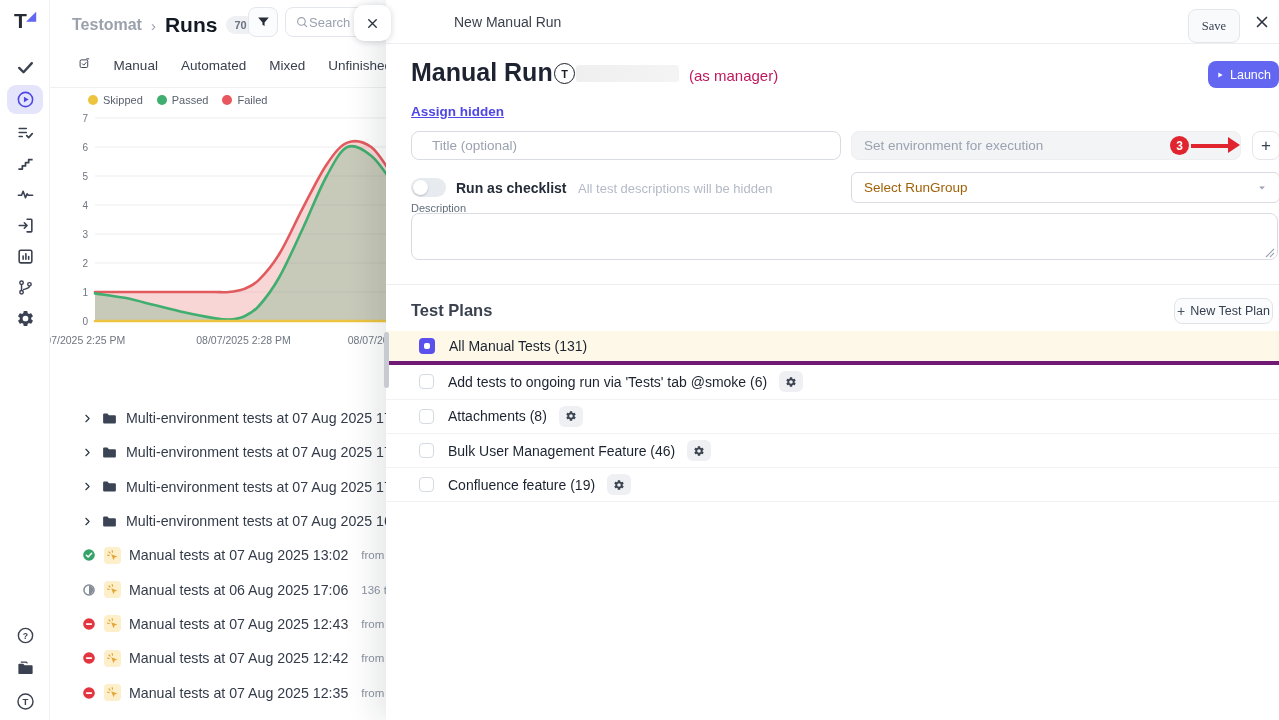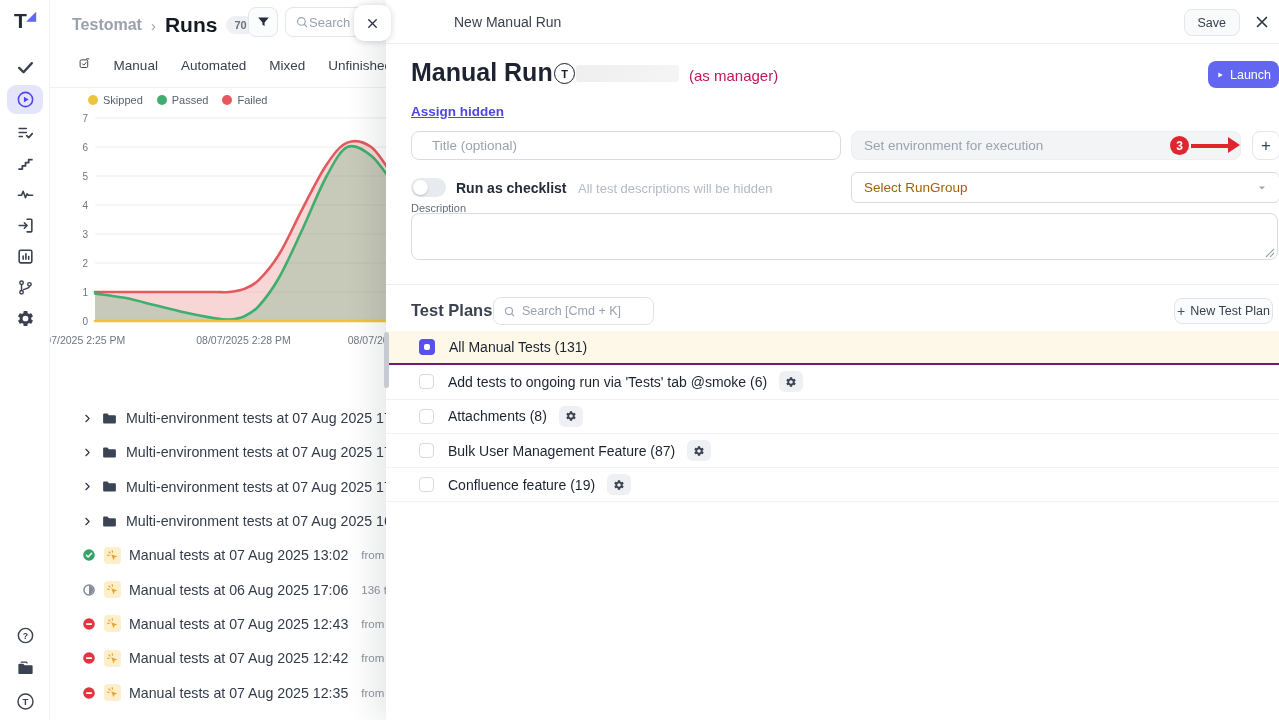--- a/index.html
+++ b/index.html
@@ -57,21 +57,21 @@
   .rmeta b { color:#2c3442; font-weight:700; }
 
   
   .search-clear { position:absolute; left:354px; top:5px; width:37px; height:36px; background:#fff; border-radius:10px; box-shadow:0 1px 6px rgba(15,23,42,.18); display:flex; align-items:center; justify-content:center; color:#2c3340; z-index:40; cursor:pointer; }
   .search-clear svg { width:15px; height:15px; }
 
   
   .drawer { position:absolute; left:386px; top:0; width:893px; height:720px; background:#fff; z-index:20; box-shadow:-12px 0 28px rgba(20,25,40,.10); overflow:hidden; }
   .drawer-header { position:absolute; left:0; top:0; width:100%; height:44px; border-bottom:1px solid #eceef1; }
   .drawer-title { position:absolute; left:24px; top:14px; font-size:14px; color:#3b424e;margin-left:44px; }
-  .save-btn { position:absolute; right:39px; top:9px; height:27px; padding:0 13px; border:1px solid #e3e6ea; border-radius:8px; background:#f9fafb; font-size:12.5px; color:#374151; display:flex; align-items:center; cursor:pointer; font-family:Liberation Sans, sans-serif; }
+  .save-btn { position:absolute; right:39px; top:9px; height:34px; padding:0 13px; border:1px solid #e3e6ea; border-radius:8px; background:#f9fafb; font-size:12.5px; color:#374151; display:flex; align-items:center; cursor:pointer; font-family:Liberation Serif, serif; }
   .drawer-close { position:absolute; right:8px; top:13px; width:18px; height:18px; color:#2c3340; cursor:pointer; }
 
   .run-heading { position:absolute; left:25px; top:58px; font-size:25px; font-weight:700; color:#1d2330;text-align:center; }
   .avatar { position:absolute; left:168px; top:63px; width:21px; height:21px; border:1.6px solid #1a1f29; border-radius:50%; display:flex; align-items:center; justify-content:center; font-size:11px; font-weight:800; color:#1a1f29; background:#fff; }
   .blur-name { position:absolute; left:190px; top:65px; width:103px; height:17px; background:linear-gradient(90deg,#efeff0,#f4f4f5); border-radius:3px; }
   .manager-note { position:absolute; left:303px; top:67px; font-size:15px; color:#be185d; }
   .launch-btn { position:absolute; left:822px; top:61px; width:71px; height:27px; background:#6366f1; border-radius:8px; color:#fff; font-size:12.5px; display:flex; align-items:center; justify-content:center; gap:6px; cursor:pointer; }
   .launch-btn svg { width:8px; height:8px; }
   .assign-link { position:absolute; left:25px; top:104px; font-size:13.5px; font-weight:700; color:#4f46e5; text-decoration:underline; cursor:pointer; }
 
@@ -99,21 +99,21 @@
   .tp-heading { position:absolute; left:25px; top:301px; font-size:16.5px; font-weight:700; color:#3a4250; }
   .tp-search { position:absolute; left:107px; top:297px; width:161px; height:28px; border:1px solid #dfe3e8; border-radius:8px; display:flex; align-items:center; padding-left:9px; gap:6px; }
   .tp-search svg { width:13px; height:13px; color:#9aa2b1; flex:none; }
   .tp-search input { border:none; outline:none; width:118px; font-size:12.5px; color:#374151; font-family:"Liberation Sans",sans-serif; background:transparent; }
   .tp-search input::placeholder { color:#9aa2b1; }
   .new-plan-btn { position:absolute; left:788px; top:298px; width:99px; height:26px; border:1px solid #e0e4e9; border-radius:8px; background:#fbfcfd; font-size:12.5px; color:#374151; display:flex; align-items:center; justify-content:center; gap:5px; cursor:pointer; }
   .new-plan-btn .pl { font-size:14px; color:#4a5462; }
 
   .plan-list { position:absolute; left:0; top:331px; width:100%; }
   .plan-row { height:34.3px; display:flex; align-items:center; padding-left:33px; gap:14px; border-bottom:1px solid #f1f2f4; cursor:pointer; }
-  .plan-row.hl { background:#fdf8e7; border-bottom:2px solid #701a75; }
+  .plan-row.hl { background:#fdf8e7; border-bottom:4px solid #701a75; }
   .cb { flex:none; width:15px; height:15px; border:1.5px solid #d5dae1; border-radius:4px; background:#fff; cursor:pointer; }
   .cb.checked { width:16px; height:16px; border:none; background:#5a50ee; display:flex; align-items:center; justify-content:center; }
   .cb.checked .dot { width:6px; height:6px; border-radius:2px; background:#fff; }
   .plan-label { font-size:14px; font-weight:500; color:#1c2330; white-space:nowrap; }
   .gear-btn { flex:none; width:24px; height:21px; border-radius:6px; background:#eef0f3; display:flex; align-items:center; justify-content:center; color:#3c4350; cursor:pointer; margin-left:-2px; }
   .gear-btn svg { width:12px; height:12px; }
 </style>
 </head>
 <body>
 
@@ -472,29 +472,20 @@
   <label class="desc-label">Description</label>
   <textarea class="desc-area" style=""></textarea>
   <span class="desc-grip ic">
       <svg viewBox="0 0 10 10" xmlns="http://www.w3.org/2000/svg">
         <path d="M9 1L1 9M9 5L5 9" stroke="#9aa2af" stroke-width="1.1" fill="none"></path>
       </svg>
     </span>
 
   <div class="tp-divider"></div>
   <div class="tp-heading">Test Plans</div>
-  <div class="tp-search">
-    <span>
-        <svg viewBox="0 0 24 24" xmlns="http://www.w3.org/2000/svg">
-          <circle cx="11" cy="11" r="6.5" fill="none" stroke="currentColor" stroke-width="2"></circle>
-          <path d="M15.8 15.8L20 20" stroke="currentColor" stroke-width="2" stroke-linecap="round"></path>
-        </svg>
-      </span>
-    <input placeholder="Search [Cmd + K]" style="">
-  </div>
   <div class="new-plan-btn">
     <span class="pl">+</span>
     <span>New Test Plan</span>
   </div>
 
   <div class="plan-list">
       <div class="plan-row hl">
         <span class="cb checked">
           <span class="dot"></span>
         </span>
@@ -517,21 +508,21 @@
         <span class="gear-btn">
           <span>
             <svg viewBox="0 0 24 24" xmlns="http://www.w3.org/2000/svg">
               <path fill="currentColor" d="M19.14 12.94c.04-.3.06-.61.06-.94 0-.32-.02-.64-.07-.94l2.03-1.58a.49.49 0 00.12-.61l-1.92-3.32a.49.49 0 00-.59-.22l-2.39.96c-.5-.38-1.03-.7-1.62-.94L14.4 2.81a.48.48 0 00-.48-.41h-3.84a.48.48 0 00-.47.41l-.36 2.54c-.59.24-1.13.57-1.62.94l-2.39-.96a.48.48 0 00-.59.22L2.74 8.87c-.12.21-.08.47.12.61l2.03 1.58c-.05.3-.09.63-.09.94s.02.64.07.94l-2.03 1.58a.49.49 0 00-.12.61l1.92 3.32c.12.22.37.29.59.22l2.39-.96c.5.38 1.03.7 1.62.94l.36 2.54c.05.24.24.41.48.41h3.84c.24 0 .44-.17.47-.41l.36-2.54c.59-.24 1.13-.56 1.62-.94l2.39.96c.22.08.47 0 .59-.22l1.92-3.32a.49.49 0 00-.12-.61l-2.01-1.58zM12 15.6A3.61 3.61 0 018.4 12 3.61 3.61 0 0112 8.4a3.61 3.61 0 013.6 3.6 3.61 3.61 0 01-3.6 3.6z"></path>
             </svg>
           </span>
         </span>
       </div>
       <div class="plan-row">
         <span class="cb"></span>
-        <span class="plan-label">Bulk User Management Feature (87)</span>
+        <span class="plan-label">Bulk User Management Feature (46)</span>
         <span class="gear-btn">
           <span>
             <svg viewBox="0 0 24 24" xmlns="http://www.w3.org/2000/svg">
               <path fill="currentColor" d="M19.14 12.94c.04-.3.06-.61.06-.94 0-.32-.02-.64-.07-.94l2.03-1.58a.49.49 0 00.12-.61l-1.92-3.32a.49.49 0 00-.59-.22l-2.39.96c-.5-.38-1.03-.7-1.62-.94L14.4 2.81a.48.48 0 00-.48-.41h-3.84a.48.48 0 00-.47.41l-.36 2.54c-.59.24-1.13.57-1.62.94l-2.39-.96a.48.48 0 00-.59.22L2.74 8.87c-.12.21-.08.47.12.61l2.03 1.58c-.05.3-.09.63-.09.94s.02.64.07.94l-2.03 1.58a.49.49 0 00-.12.61l1.92 3.32c.12.22.37.29.59.22l2.39-.96c.5.38 1.03.7 1.62.94l.36 2.54c.05.24.24.41.48.41h3.84c.24 0 .44-.17.47-.41l.36-2.54c.59-.24 1.13-.56 1.62-.94l2.39.96c.22.08.47 0 .59-.22l1.92-3.32a.49.49 0 00-.12-.61l-2.01-1.58zM12 15.6A3.61 3.61 0 018.4 12 3.61 3.61 0 0112 8.4a3.61 3.61 0 013.6 3.6 3.61 3.61 0 01-3.6 3.6z"></path>
             </svg>
           </span>
         </span>
       </div>
       <div class="plan-row">
         <span class="cb"></span>

